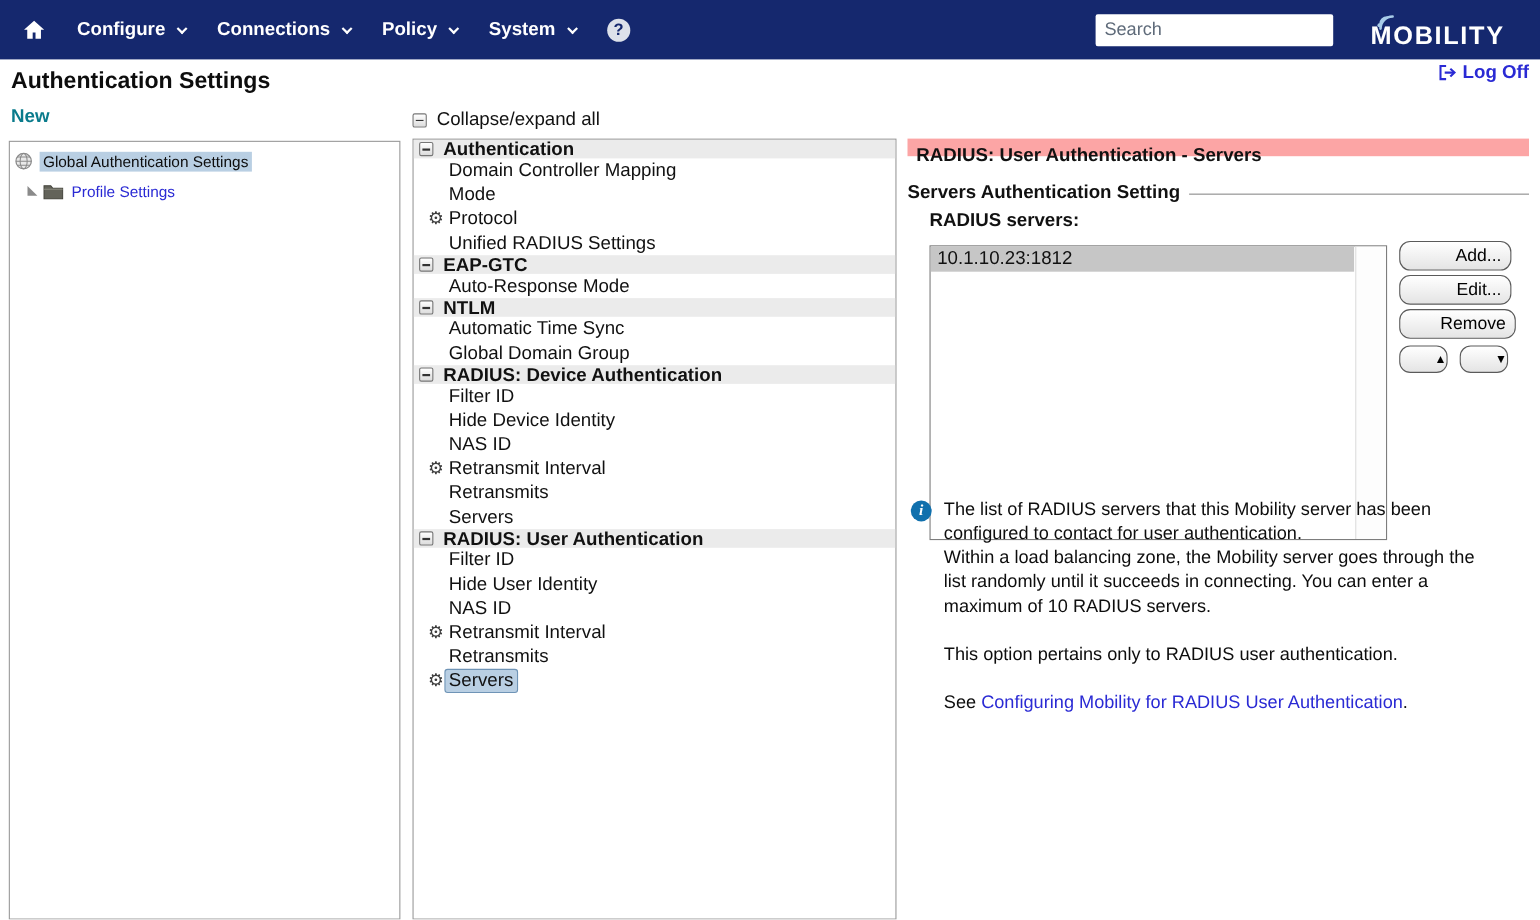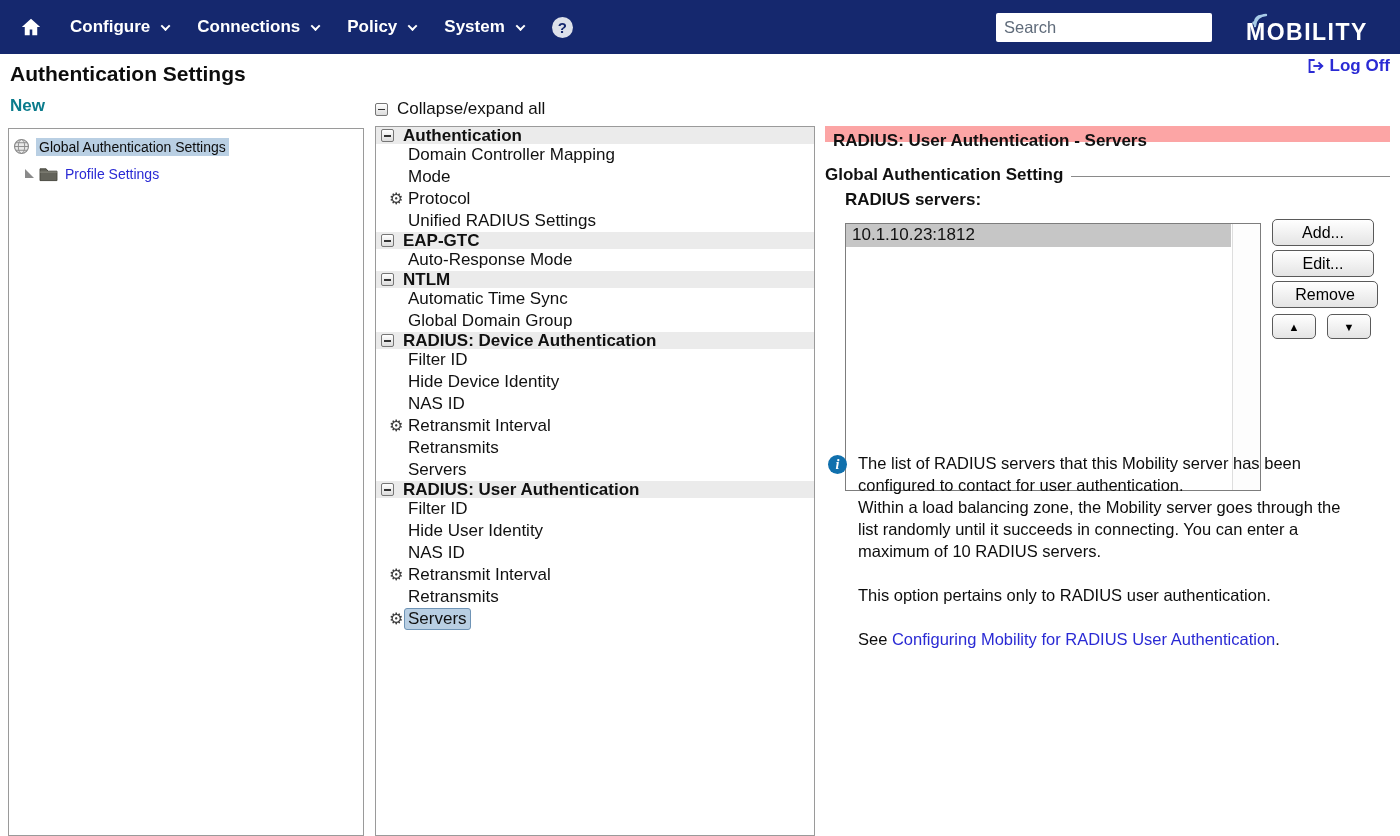--- a/index.html
+++ b/index.html
@@ -106,22 +106,22 @@
     position:absolute; top:0; right:0; bottom:0; width:28px;
     border-left:1px solid #dedede; background:#fdfdfd;
   }
   .list-item {
     height:23px; font-size:17px; padding:1px 6px; width:calc(100% - 29px);
     background:#c6c6c6; cursor:default; white-space:nowrap;
   }
   .btn-col { position:absolute; left:1272px; top:219px; display:flex; flex-direction:column; gap:4px; }
   .btn {
     font-family:inherit; font-size:16px; color:#000; height:27px;
-    border:1px solid #5a5a5a; border-radius:5px;
-    background:linear-gradient(#ffffff,#e4e4e4); cursor:pointer; padding:0 8px;
+    border:1px solid #5a5a5a; border-radius:10px;
+    background:linear-gradient(#ffffff,#e4e4e4); cursor:pointer; padding:0 8px;text-align:right;
   }
   .btn-add,.btn-edit { width:102px; }
   .btn-remove { width:106px; }
   .arrow-row { display:flex; gap:11px; margin-top:2px; }
   .btn-arrow { width:44px; height:25px; font-size:11px; padding:0; }
 
   .info-block { position:absolute; left:828px; top:452px; width:562px; }
   .info-icon {
     position:absolute; left:0; top:3px; width:19px; height:19px; border-radius:50%;
     background:#1070ad; color:#fff; font-weight:bold; font-style:italic;
@@ -326,21 +326,21 @@
       <span class="islot">
         <span class="gear">⚙</span>
       </span>
       <span class="tsel">Servers</span>
     </div>
 </div>
 
 <div class="detail-head">RADIUS: User Authentication - Servers</div>
 
 <div class="group-legend">
-  <span class="glabel">Global Authentication Setting</span>
+  <span class="glabel">Servers Authentication Setting</span>
   <span class="gline"></span>
 </div>
 
 <div class="servers-label">RADIUS servers:</div>
 
 <div class="listbox">
   <div class="gutter"></div>
   <div class="list-item">10.1.10.23:1812</div>
 </div>
 

